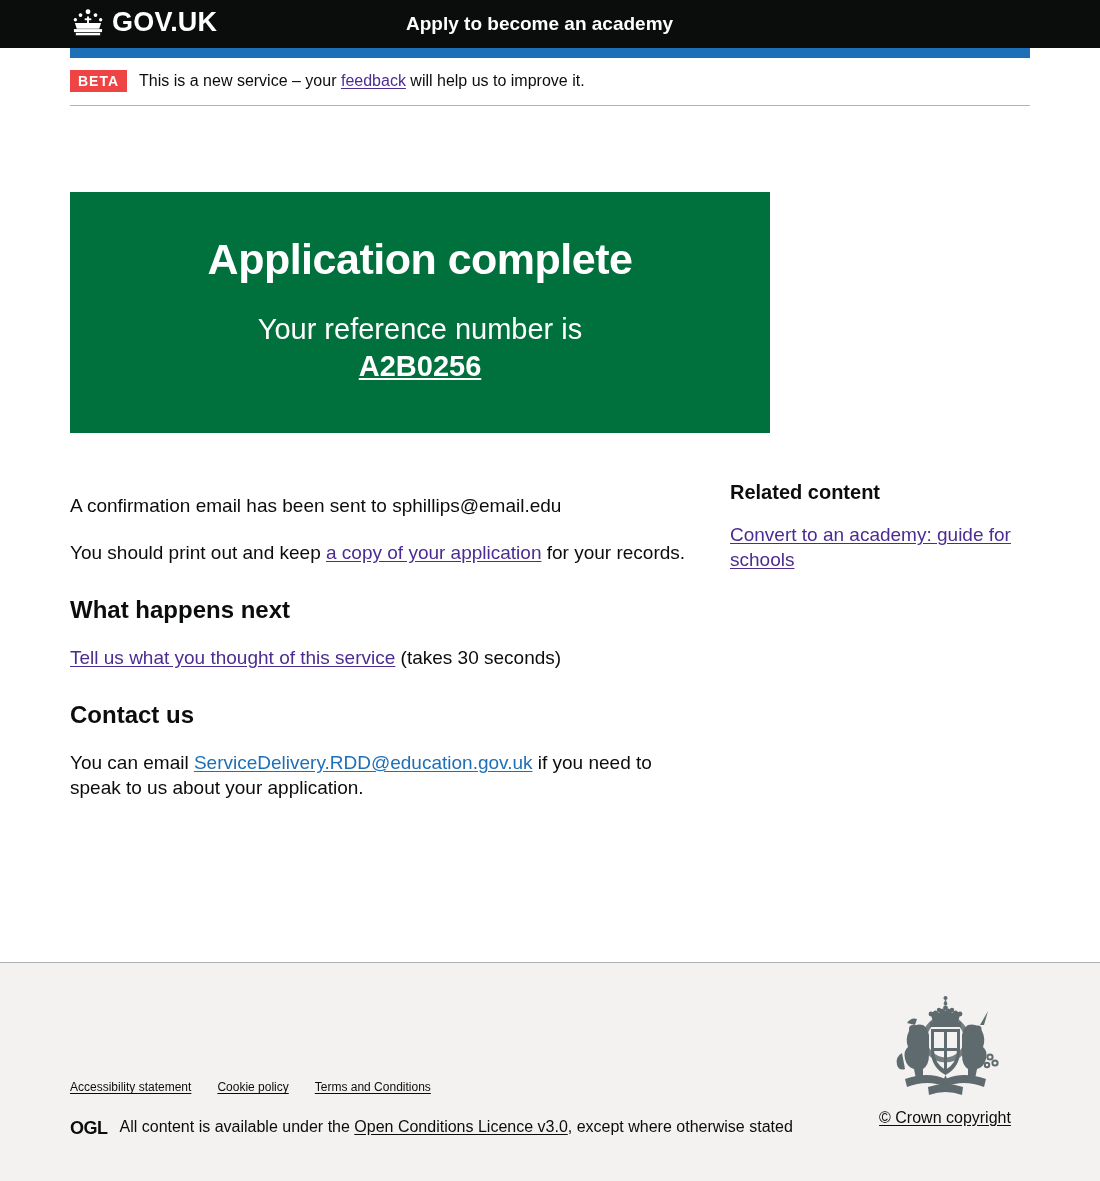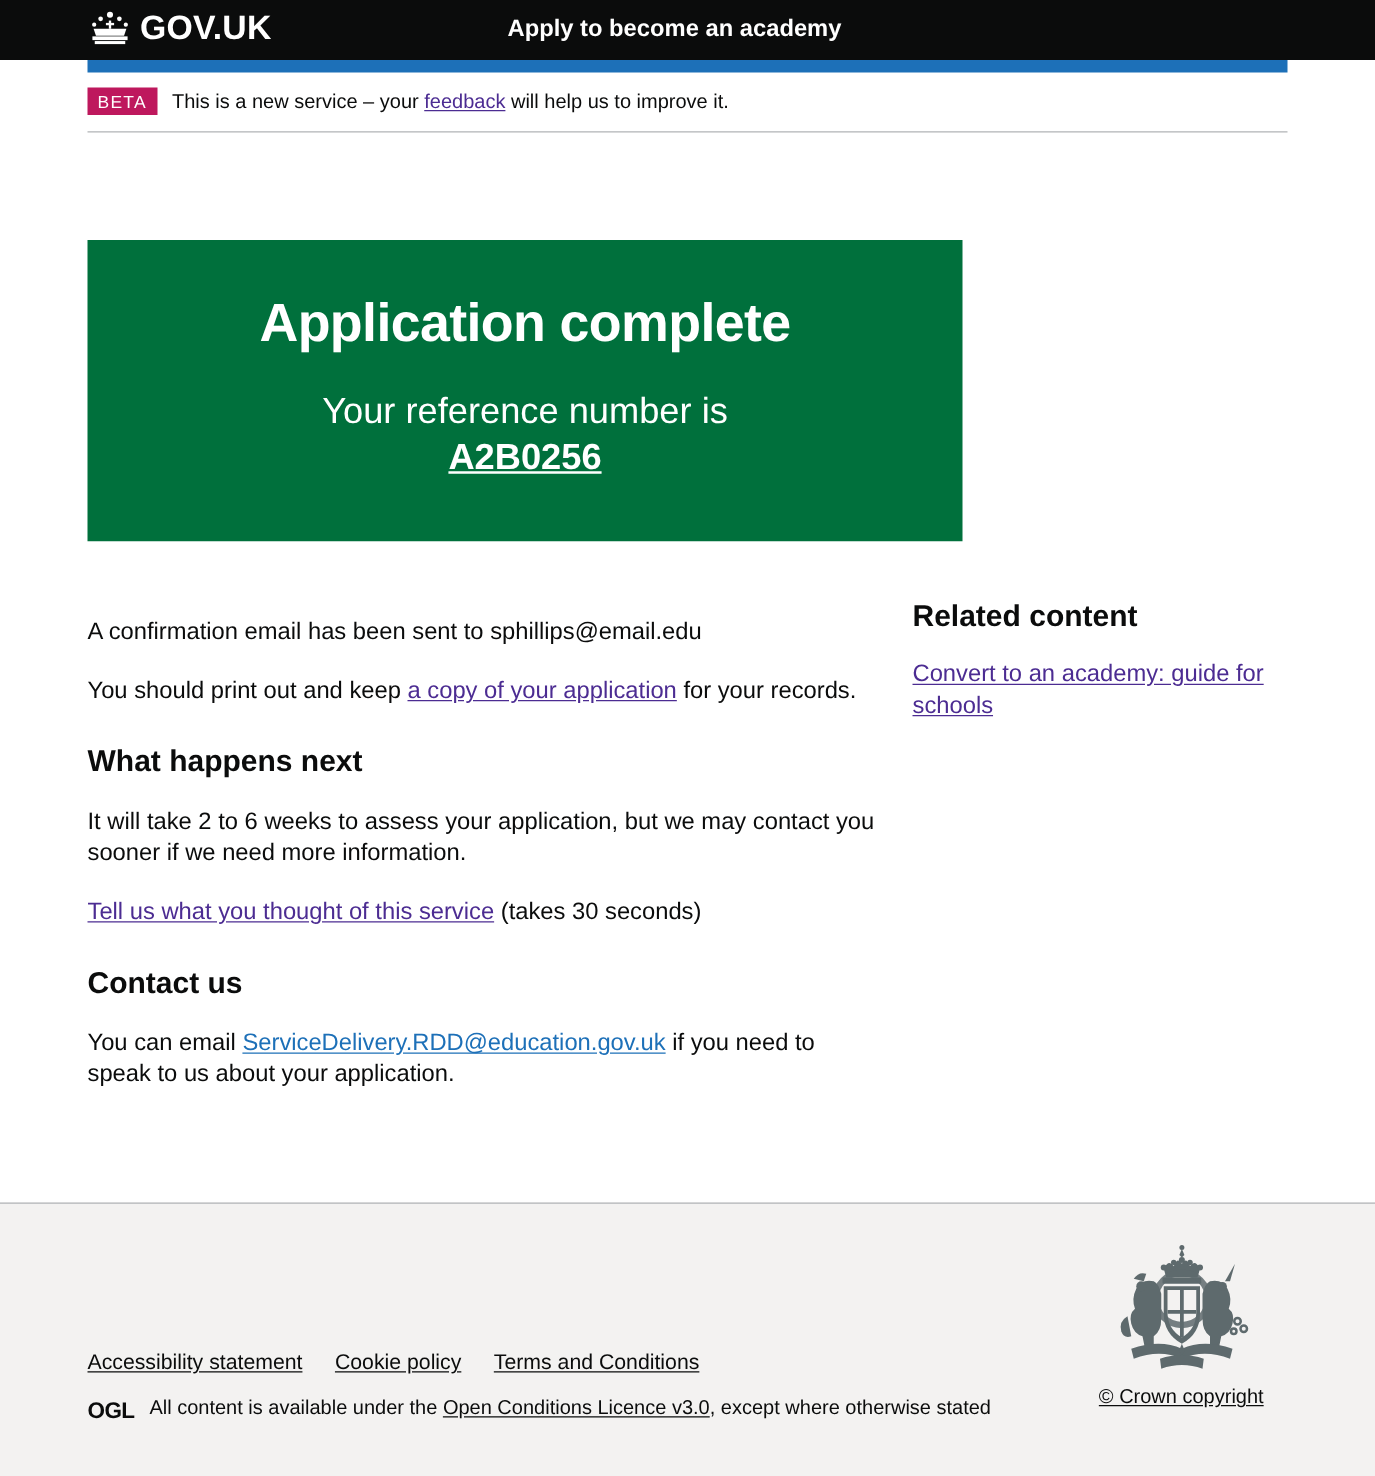--- a/index.html
+++ b/index.html
@@ -77,24 +77,24 @@
   
   .phase-banner {
     padding: 12px 0 13px 0;
     border-bottom: 1px solid #b1b4b6;
     display: flex;
     align-items: baseline;
     font-size: 16px;
   }
   .phase-tag {
     display: inline-block;
-    background: #be185d;
+    background: #ef4444;
     color: #ffffff;
     font-size: 14px;
-    font-weight: normal;
+    font-weight: bold;
     letter-spacing: 1px;
     padding: 3px 8px 2px 8px;
     text-transform: uppercase;
     margin-right: 12px;
     line-height: 1.2;
   }
   .phase-text { color: #0b0c0c; font-size: 16px; line-height: 1.25; }
 
   
   .main-content { padding-top: 86px; }
@@ -131,21 +131,21 @@
   p.body { font-size: 19px; line-height: 1.32; margin: 12px 0 22px 0; color: #0b0c0c; }
 
   h2.section-heading {
     font-size: 24px;
     font-weight: bold;
     line-height: 1.12;
     margin: 32px 0 21px 0;
     color: #0b0c0c;
   }
   h2.aside-heading {
-    font-size: 24px;
+    font-size: 20px;
     font-weight: bold;
     line-height: 1.12;
     margin: 0 0 19px 0;
     color: #0b0c0c;
   }
 
   a.link {
     color: #4c2c92;
     text-decoration: underline;
     text-underline-offset: 2px;
@@ -172,21 +172,21 @@
     margin: 0 auto;
     position: relative;
     height: 100%;
   }
   .footer-links {
     position: absolute;
     left: 0;
     top: 117px;
     display: flex;
     gap: 26px;
-    font-size: 17px;
+    font-size: 12px;
   }
   .footer-links a { color: #0b0c0c; text-decoration: underline; text-underline-offset: 2px; }
   .footer-licence {
     position: absolute;
     left: 0;
     top: 154px;
     display: flex;
     align-items: flex-start;
     font-size: 16px;
     line-height: 1.25;
@@ -260,21 +260,20 @@
 
     <div class="content-columns">
       <div class="col-main">
 
         <p class="body">A confirmation email has been sent to sphillips@email.edu</p>
 
         <p class="body"><span>You should print out and keep </span><a class="link" href="#">a copy of your application</a><span> for your records.</span></p>
 
         <h2 class="section-heading">What happens next</h2>
 
-        <p class="body">It will take 2 to 6 weeks to assess your application, but we may contact you sooner if we need more information.</p>
 
         <p class="body"><a class="link" href="#">Tell us what you thought of this service</a><span> (takes 30 seconds)</span></p>
 
         <h2 class="section-heading">Contact us</h2>
 
         <p class="body"><span>You can email </span><a class="link-blue" href="#">ServiceDelivery.RDD@education.gov.uk</a><span> if you need to speak to us about your application.</span></p>
 
       </div>
 
       <aside class="col-aside">

